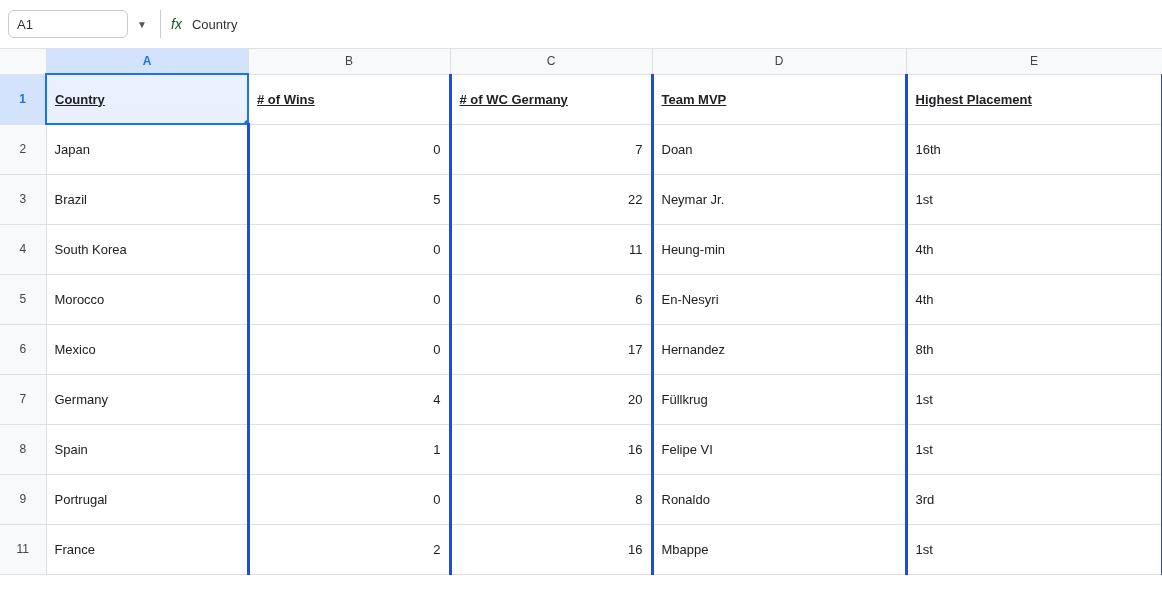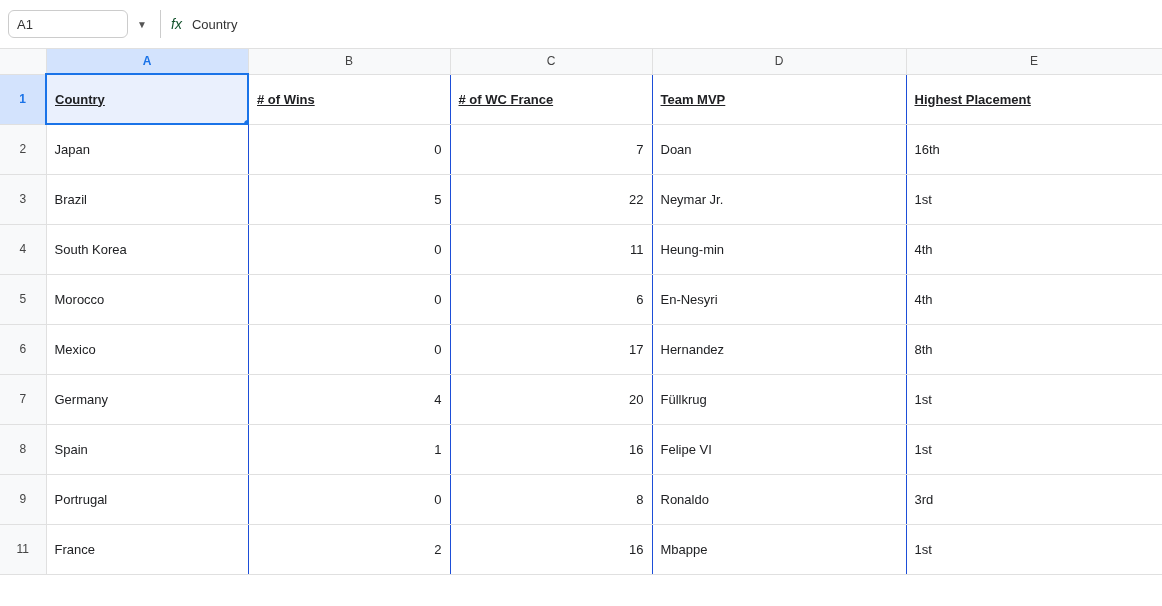--- a/index.html
+++ b/index.html
@@ -109,21 +109,21 @@
       border-right: 1px solid #e0e0e0;
       border-bottom: 1px solid #e0e0e0;
       vertical-align: middle;
     }
     .data-row.active-row .row-num {
       background: #d3e3fd;
       color: #1a73e8;
       font-weight: 600;
     }
     .cell {
-      border-right: 1px solid #1d4ed8;
+      border-right: 3px solid #1d4ed8;
       border-bottom: 1px solid #e0e0e0;
       vertical-align: middle;
       padding: 0 8px;
       font-size: 13px;
       color: #202124;
       overflow: hidden;
       white-space: nowrap;
     }
     .cell.num {
       text-align: right;
@@ -210,21 +210,21 @@
         <th class="col-header-cell">E</th>
       </tr>
     </thead>
 
     <tbody id="spreadsheet-body">
 
       <tr class="data-row active-row">
         <td class="row-num">1</td>
         <td class="cell col-a col-a-bg header-cell cell-a1-selected">Country</td>
         <td class="cell col-b header-cell"># of Wins</td>
-        <td class="cell col-c header-cell"># of WC France</td>
+        <td class="cell col-c header-cell"># of WC Germany</td>
         <td class="cell col-d header-cell">Team MVP</td>
         <td class="cell col-e header-cell">Highest Placement</td>
       </tr>
     <tr class="data-row">
           <td class="row-num">2</td>
           <td class="cell col-a">Japan</td>
           <td class="cell col-b num">0</td>
           <td class="cell col-c num">7</td>
           <td class="cell col-d">Doan</td>
           <td class="cell col-e">16th</td>

